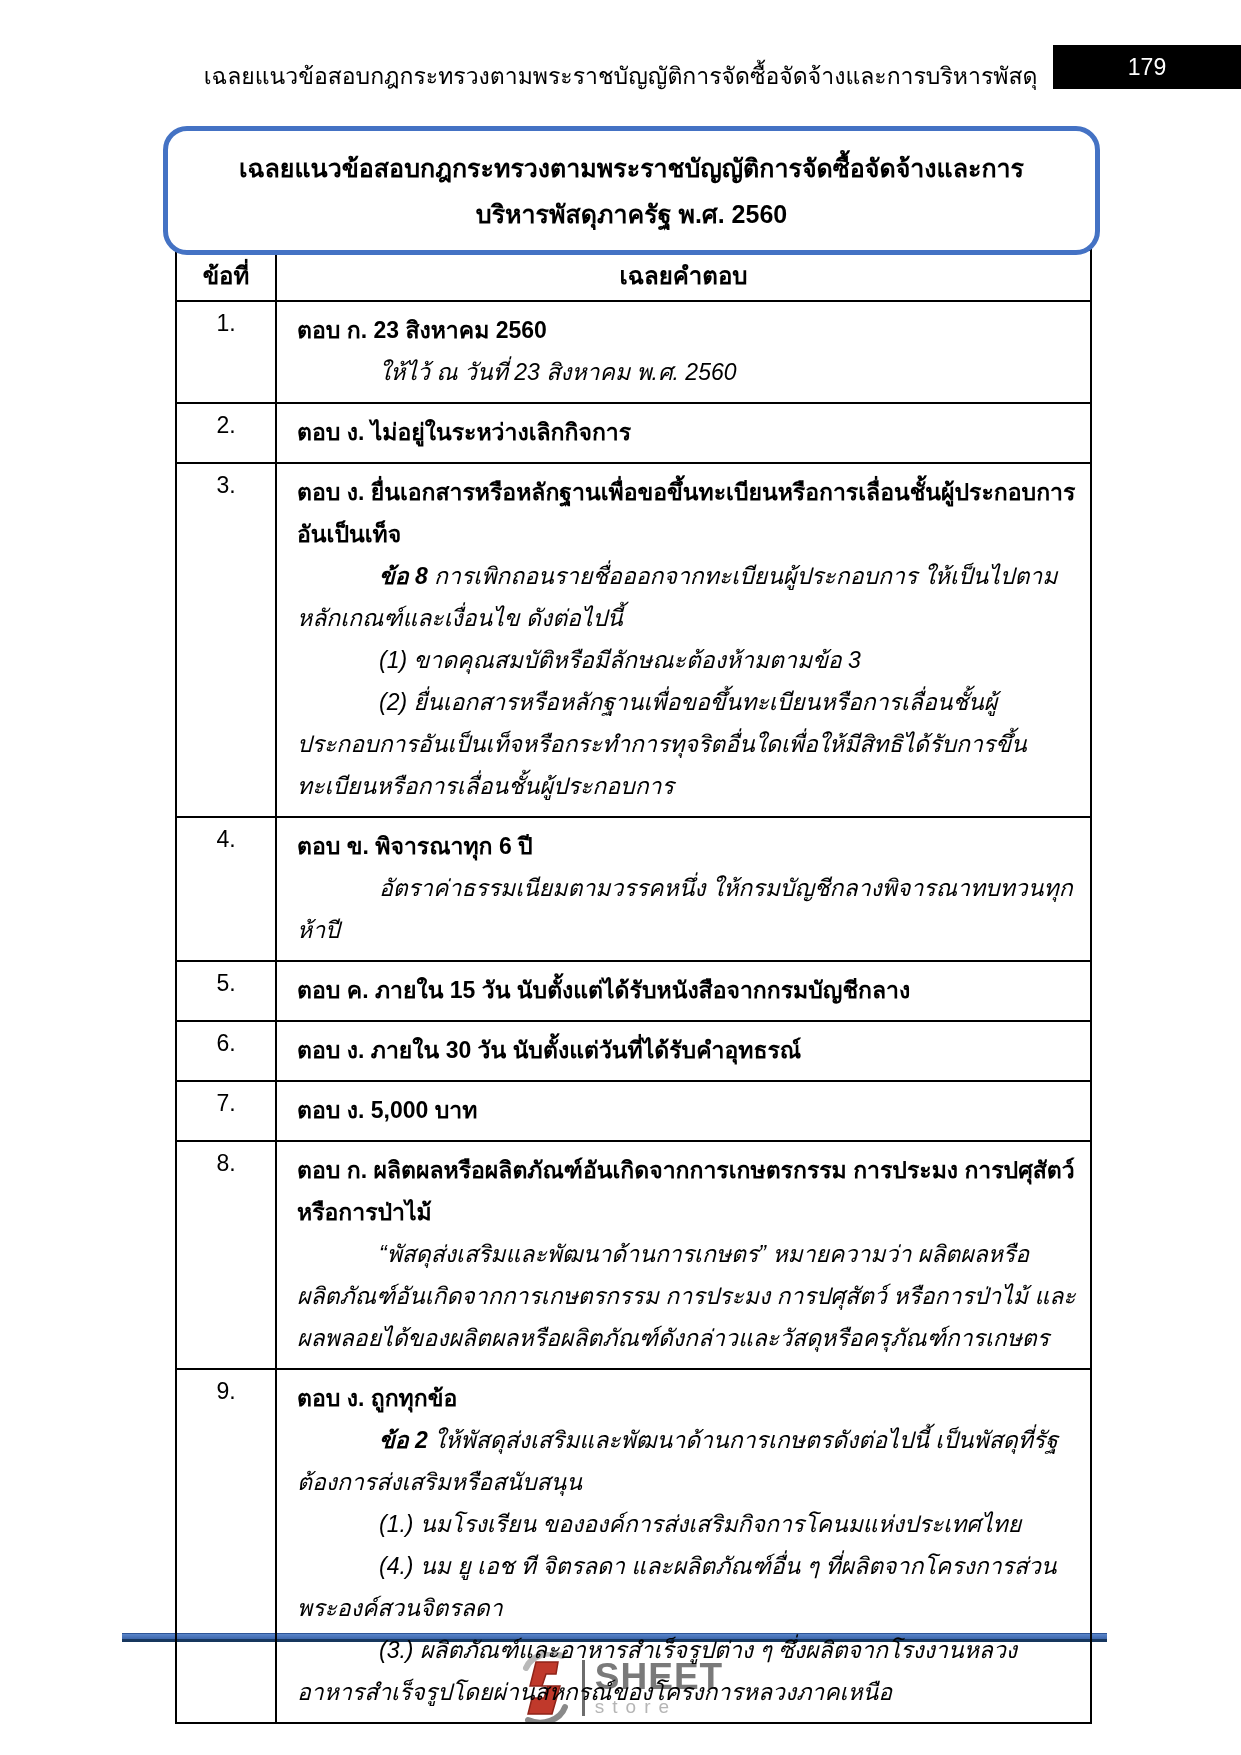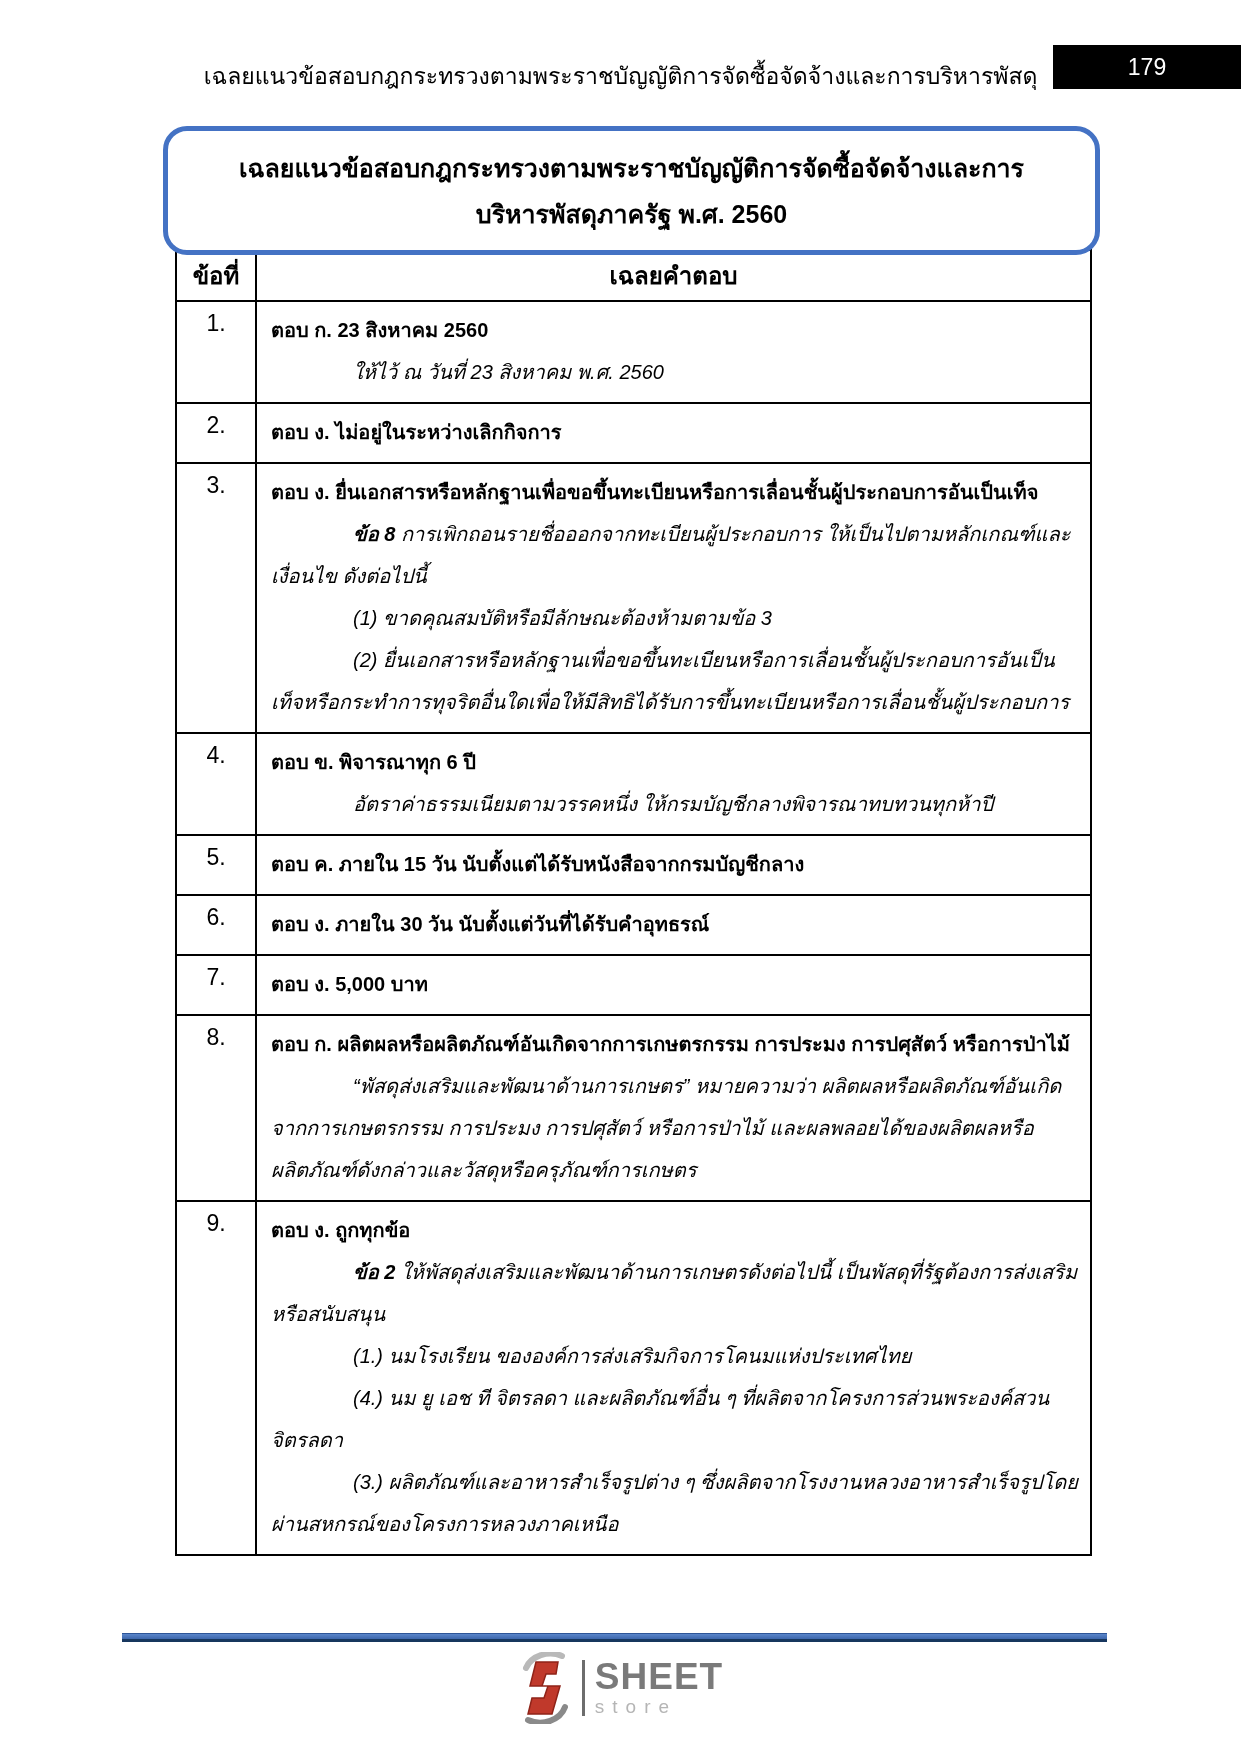--- a/index.html
+++ b/index.html
@@ -29,29 +29,29 @@
   }
   
   table.answers {
     position:relative; z-index:1;
     margin-left:175px; width:917px;
     border-collapse:collapse; table-layout:fixed;
   }
   table.answers th, table.answers td {
     border:2px solid #000; vertical-align:top;
   }
-  th.col-no-h { width:80px; }
+  th.col-no-h { width:100px; }
   table.answers th {
     font-size:24px; font-weight:bold; text-align:center; padding:5px 4px;
   }
   td.col-no {
     text-align:center; font-size:23px; padding-top:8px;
   }
   td.col-answer { padding:7px 12px 9px 14px; }
-  .para { font-size:20px; line-height:42px; }
+  .para { font-size:23px; line-height:42px;margin-left:6px; }
   .para.bold { font-weight:bold; }
   .para.indent { text-indent:82px;font-style:italic; }
   .para b { font-weight:bold; }
   
   .footer-bar {
     position:absolute; top:1633px; left:122px; width:985px; height:9px;
     background:linear-gradient(#5a86cb,#3d66ab);
     border-top:1px solid #2e5597; border-bottom:3px solid #17375E;
   }
   .logo {

